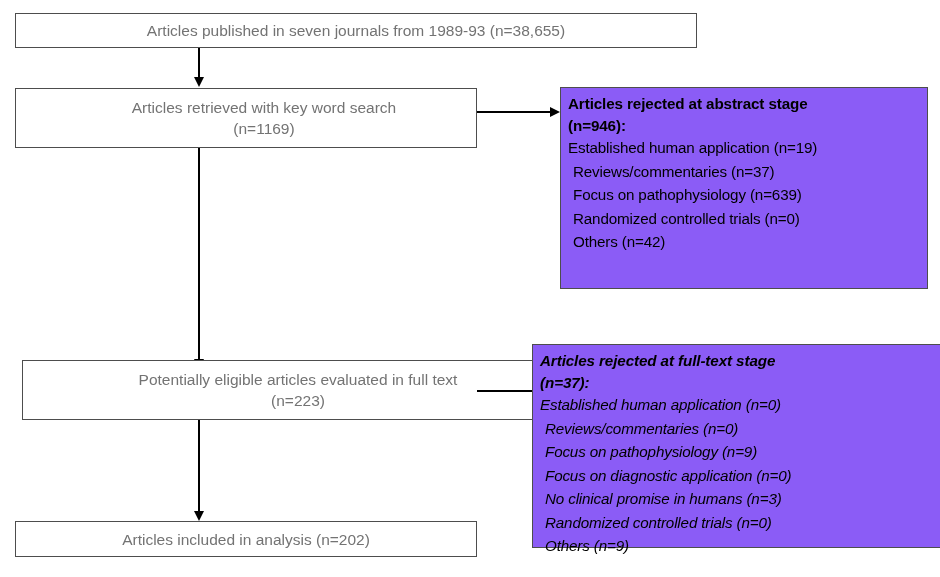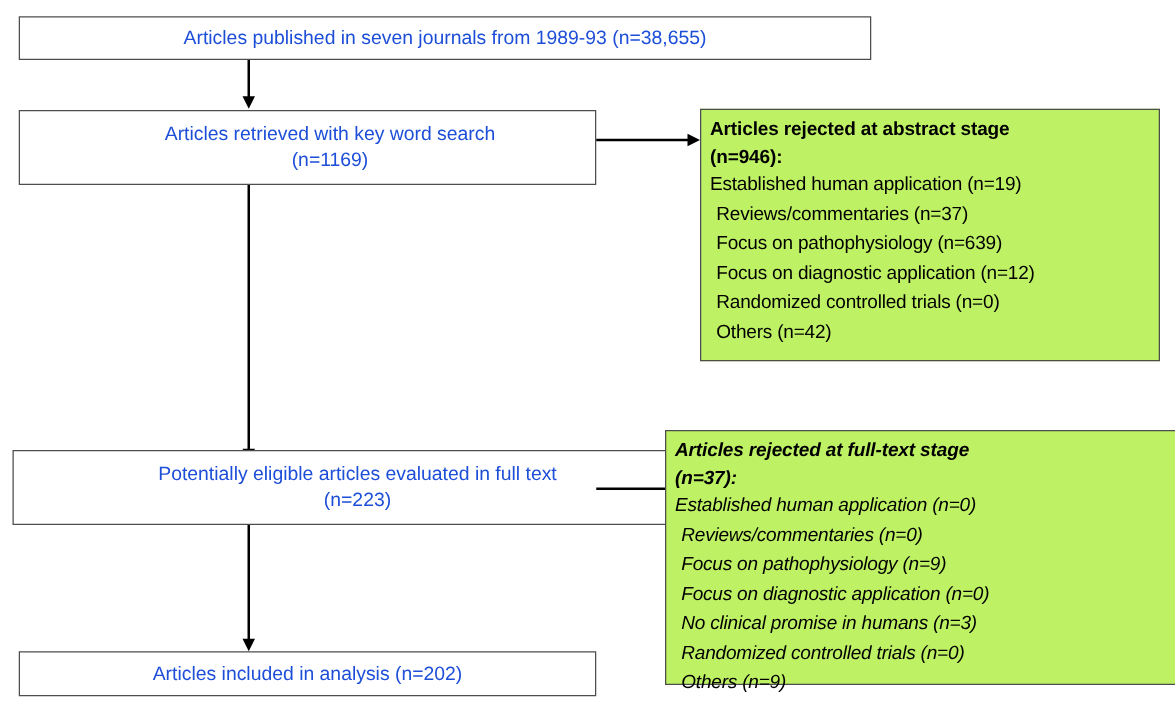--- a/index.html
+++ b/index.html
@@ -23,29 +23,29 @@
   }
   .fbox.center {
     display: flex;
     flex-direction: column;
     align-items: center;
     justify-content: center;
     text-align: center;
   }
   .fbox .line {
     font-size: 15.5px;
-    color: #1d4ed8;
+    color: #737373;
     line-height: 21px;
     white-space: nowrap;
   }
   .rbox {
     position: absolute;
     box-sizing: border-box;
     border: 1.4px solid #4d4d4d;
-    background: #bef264;
+    background: #8b5cf6;
     padding: 5px 0 0 7px;
   }
   .rbox .hdr {
     font-size: 15.2px;
     font-weight: bold;
     color: #000000;
     line-height: 21.5px;
     white-space: nowrap;
     letter-spacing: -0.1px;
   }
@@ -111,28 +111,27 @@
   </div>
 
   <div class="harrow" style="left:477px; top:111px; width:74px;"></div>
 
   <div class="rbox" style="left:560px; top:87px; width:368px; height:202px;">
     <div class="hdr">Articles rejected at abstract stage</div>
     <div class="hdr">(n=946):</div>
     <div class="item">Established human application (n=19)</div>
     <div class="item indent">Reviews/commentaries (n=37)</div>
     <div class="item indent">Focus on pathophysiology (n=639)</div>
-    <div class="item indent">Focus on diagnostic application (n=12)</div>
     <div class="item indent">Randomized controlled trials (n=0)</div>
     <div class="item indent">Others (n=42)</div>
   </div>
 
   <div class="varrow" style="left:198px; top:148px; height:212px;"></div>
 
-  <div class="fbox center" style="left:10px; top:360px; width:552px; height:60px;">
+  <div class="fbox center" style="left:22px; top:360px; width:552px; height:60px;">
     <div class="line">Potentially eligible articles evaluated in full text</div>
     <div class="line">(n=223)</div>
   </div>
 
   <div class="harrow" style="left:477px; top:390px; width:74px;"></div>
 
   <div class="rbox" style="left:532px; top:344px; width:444px; height:204px;font-style:italic;">
     <div class="hdr">Articles rejected at full-text stage</div>
     <div class="hdr">(n=37):</div>
     <div class="item">Established human application (n=0)</div>

